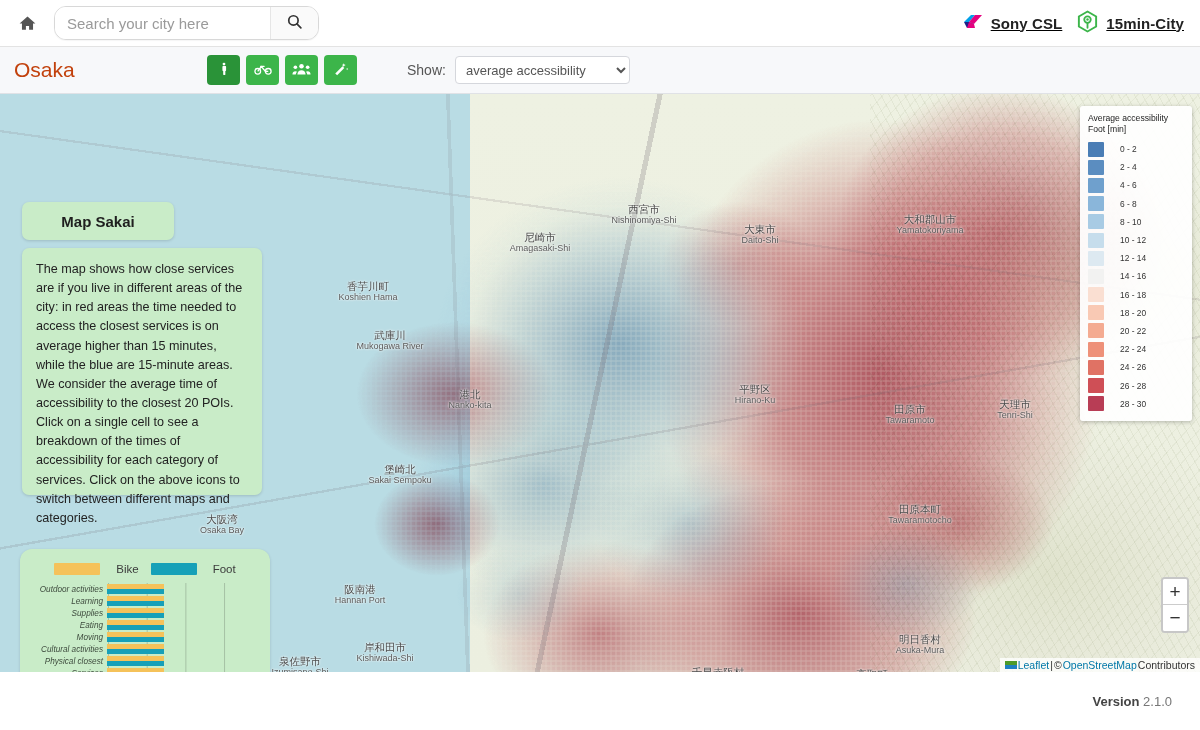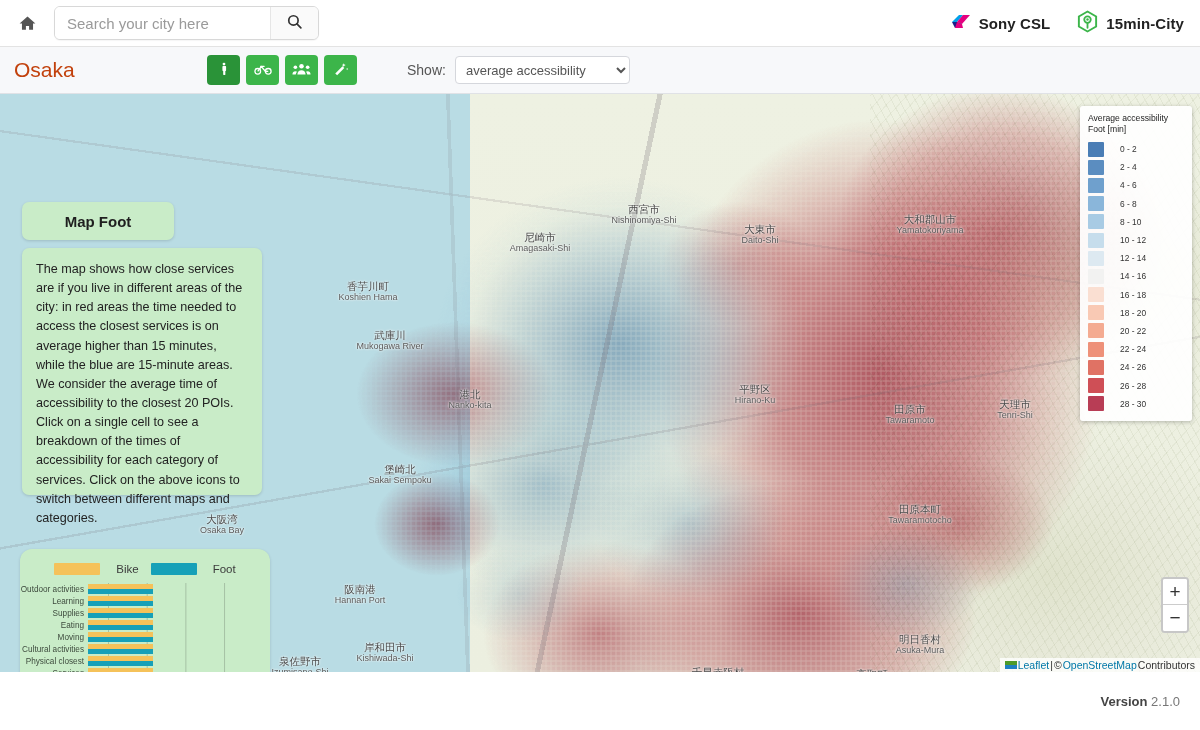--- a/index.html
+++ b/index.html
@@ -24,21 +24,21 @@
   .home-icon {
     width: 34px; height: 34px;
     display: flex; align-items: center; justify-content: center;
     color: #555;
     cursor: pointer;
   }
   .search-wrap {
     display: flex;
     margin-left: 10px;
     border: 1px solid #d8d8d8;
-    border-radius: 6px;
+    border-radius: 12px;
     height: 34px;
     background: #fff;
     overflow: hidden;
     box-shadow: 0 1px 1px rgba(0,0,0,.04);
   }
   .search-input {
     width: 215px;
     border: none;
     outline: none;
     padding: 0 12px;
@@ -53,21 +53,22 @@
     border: none;
     border-left: 1px solid #e6e6e6;
     background: #fafafa;
     cursor: pointer;
     display: flex; align-items: center; justify-content: center;
   }
   .header-logos {
     margin-left: auto;
     display: flex;
     align-items: center;
-    gap: 26px;
+    gap: 14px;
+    text-decoration: underline;
   }
   .logo-item {
     display: flex; align-items: center; gap: 7px;
     cursor: pointer;
   }
   .logo-text {
     font-size: 15px; font-weight: bold; color: #222;
     letter-spacing: .1px;
   }
 
@@ -234,22 +235,23 @@
   .chart-legend {
     display: flex; align-items: center; justify-content: center;
     gap: 12px; padding-top: 14px;
   }
   .legend-entry { display: flex; align-items: center; gap: 16px; }
   .legend-sw { width: 46px; height: 12px; border-radius: 1px; }
   .legend-name { font-size: 11.5px; color: #3b3b3b; }
   .chart-plot {
     position: relative;
     margin: 8px 18px 0 0;
-    padding-left: 68px;
+    padding-left: 87px;
     height: 118px;
+    font-style: italic;
   }
   .chart-grid {
     position: absolute;
     left: 88px; right: 0; top: 0; height: 108px;
     background-image: linear-gradient(90deg, rgba(120,140,120,.45) 0 1px, rgba(0,0,0,0) 1px);
     background-size: 38.7px 100%;
     background-position: 0 0;
   }
   .bar-row {
     display: flex; align-items: center;
@@ -329,21 +331,21 @@
   .leaflet-flag {
     display: inline-block; width: 12px; height: 8px;
     background: linear-gradient(180deg,#4c9a2a 0 50%, #1d7fc2 50% 100%);
   }
 
   
   .footer {
     height: 58px;
     background: #fff;
     display: flex; align-items: center; justify-content: flex-end;
-    padding-right: 20px;
+    padding-right: 28px;
   }
   .version-txt { font-size: 13px; color: #777; }
   .version-txt b { color: #444; }
 </style>
 </head>
 <body>
 
 <div class="top-header">
   <div class="home-icon">
     <svg width="19" height="19" viewBox="0 0 24 24" fill="currentColor">
@@ -465,21 +467,21 @@
         <div class="map-label" style="left: 920px; top: 420px; transform: translate(-50%, -50%);"><b>田原本町</b><br>Tawaramotocho</div>
         <div class="map-label" style="left: 360px; top: 500px; transform: translate(-50%, -50%);"><b>阪南港</b><br>Hannan Port</div>
         <div class="map-label" style="left: 385px; top: 558px; transform: translate(-50%, -50%);"><b>岸和田市</b><br>Kishiwada-Shi</div>
         <div class="map-label" style="left: 300px; top: 572px; transform: translate(-50%, -50%);"><b>泉佐野市</b><br>Izumisano-Shi</div>
         <div class="map-label" style="left: 718px; top: 583px; transform: translate(-50%, -50%);"><b>千早赤阪村</b><br>Chihayaakasaka</div>
         <div class="map-label" style="left: 920px; top: 550px; transform: translate(-50%, -50%);"><b>明日香村</b><br>Asuka-Mura</div>
         <div class="map-label" style="left: 872px; top: 585px; transform: translate(-50%, -50%);"><b>高取町</b><br>Takatori-Cho</div>
       </div>
   </div>
 
-  <div class="panel-title">Map Foot</div>
+  <div class="panel-title">Map Sakai</div>
   <div class="panel-body">The map shows how close services are if you live in different areas of the city: in red areas the time needed to access the closest services is on average higher than 15 minutes, while the blue are 15-minute areas. We consider the average time of accessibility to the closest 20 POIs. Click on a single cell to see a breakdown of the times of accessibility for each category of services. Click on the above icons to switch between different maps and categories.</div>
 
   <div class="panel-chart">
     <div class="chart-legend">
       <div class="legend-entry">
         <span class="legend-sw" id="sw-bike" style="background: rgb(245, 194, 90);"></span>
         <span class="legend-name">Bike</span>
       </div>
       <div class="legend-entry">
         <span class="legend-sw" id="sw-foot" style="background: rgb(22, 160, 184);"></span>

